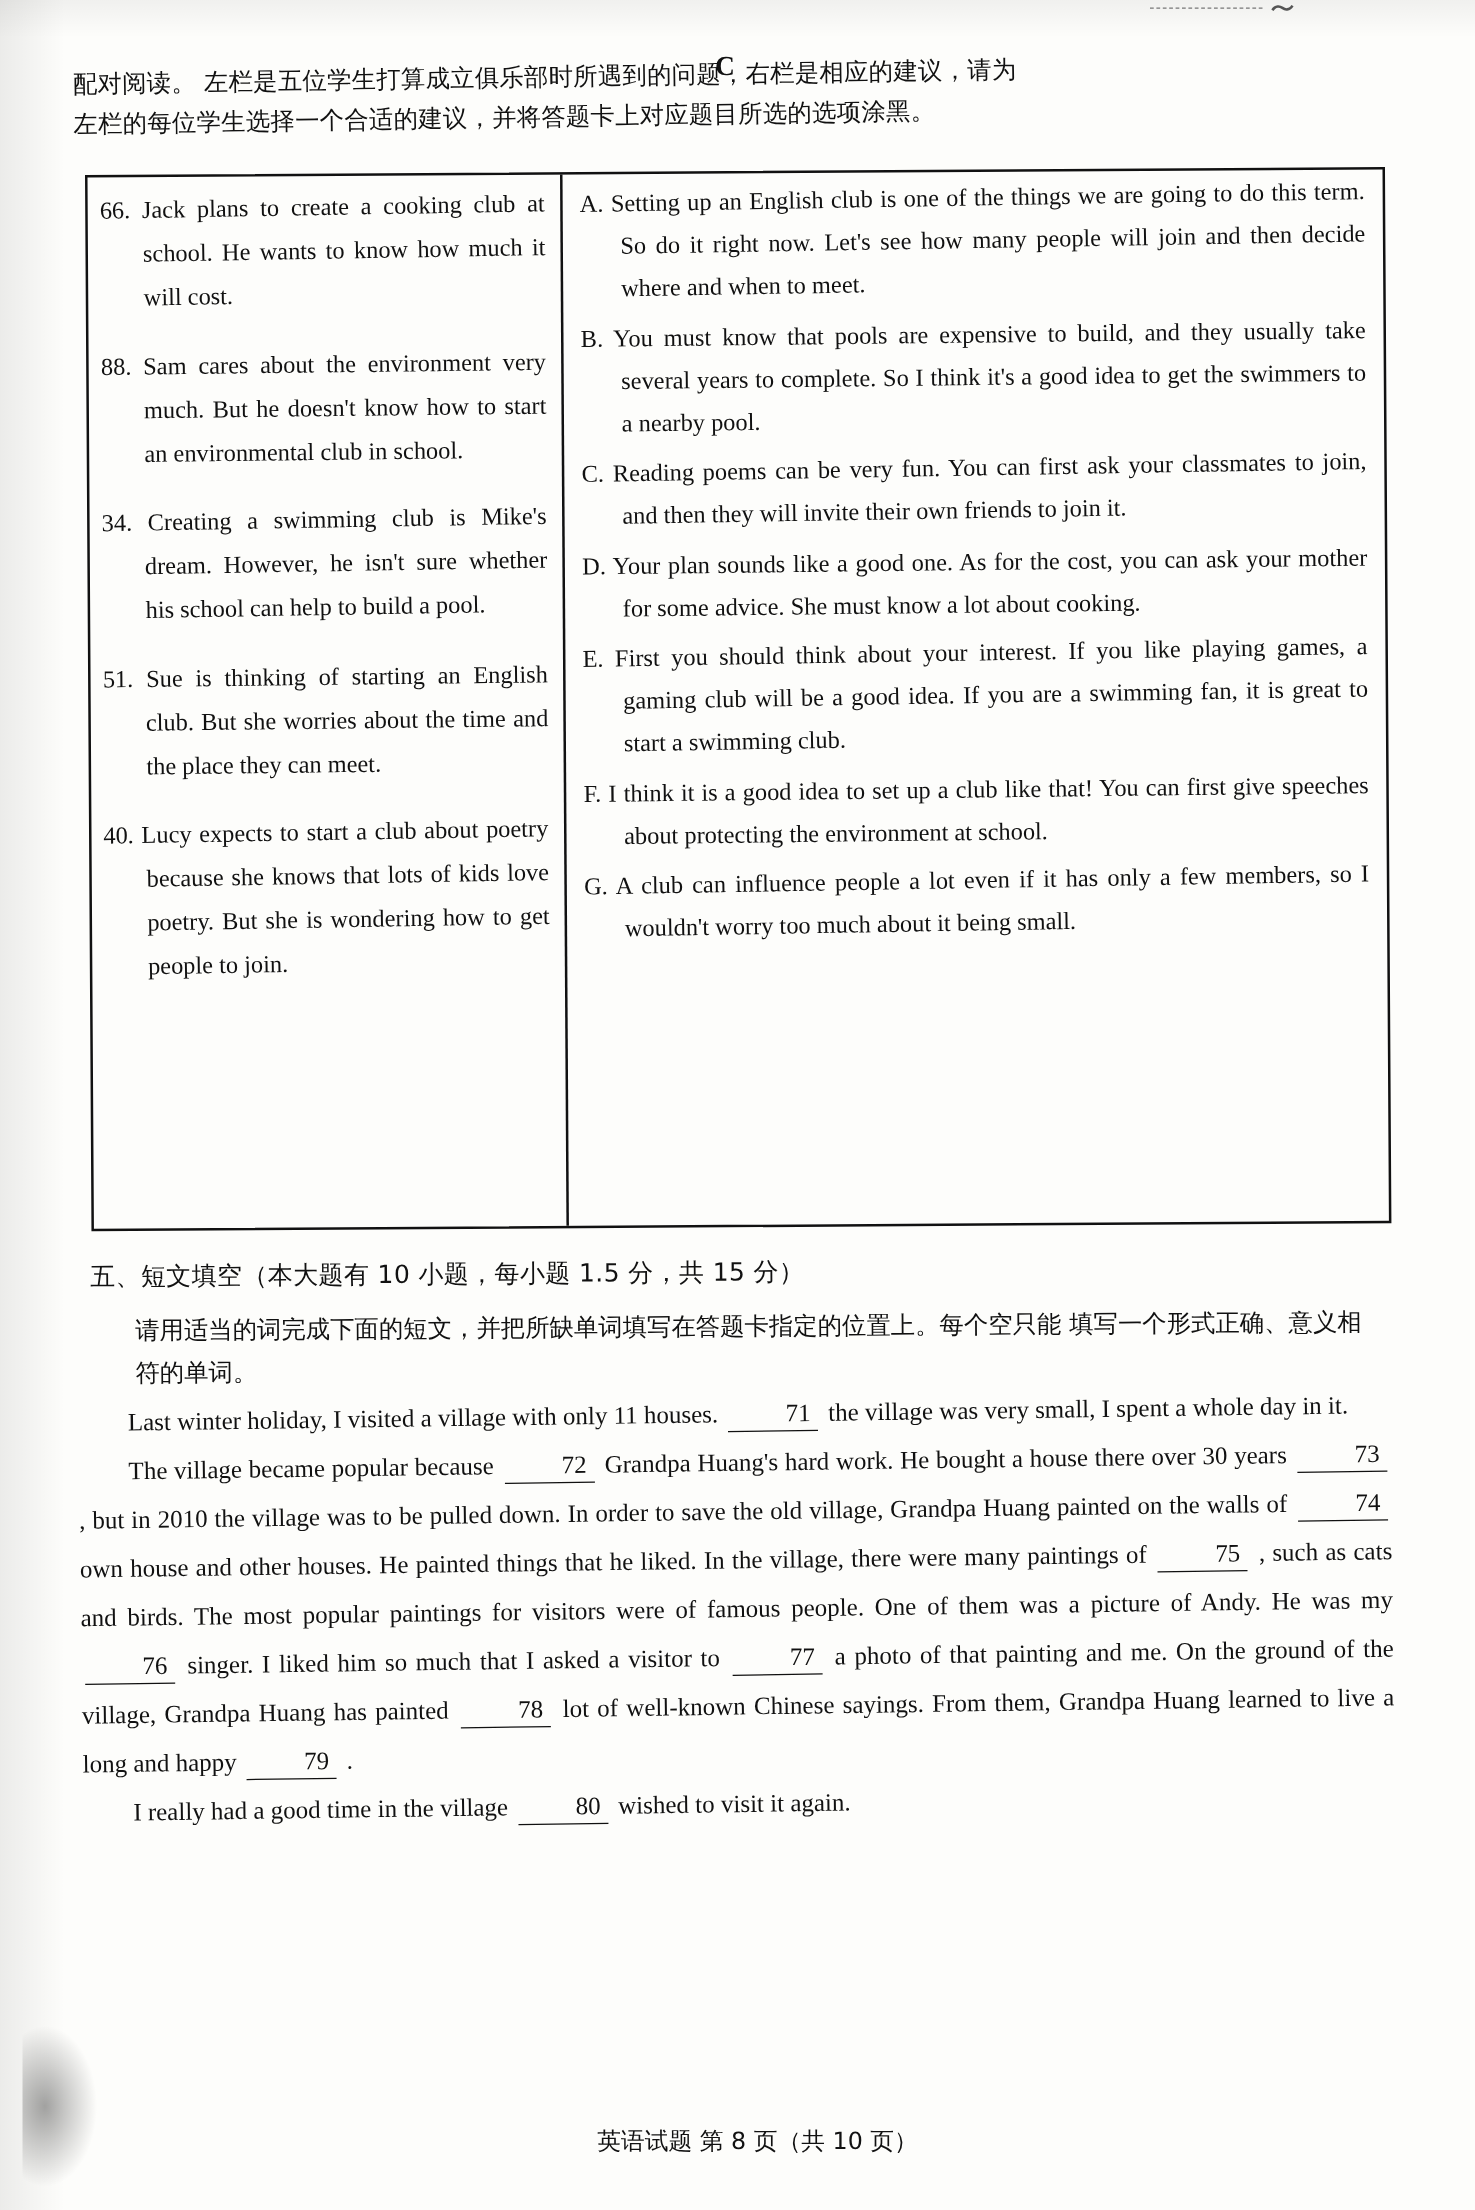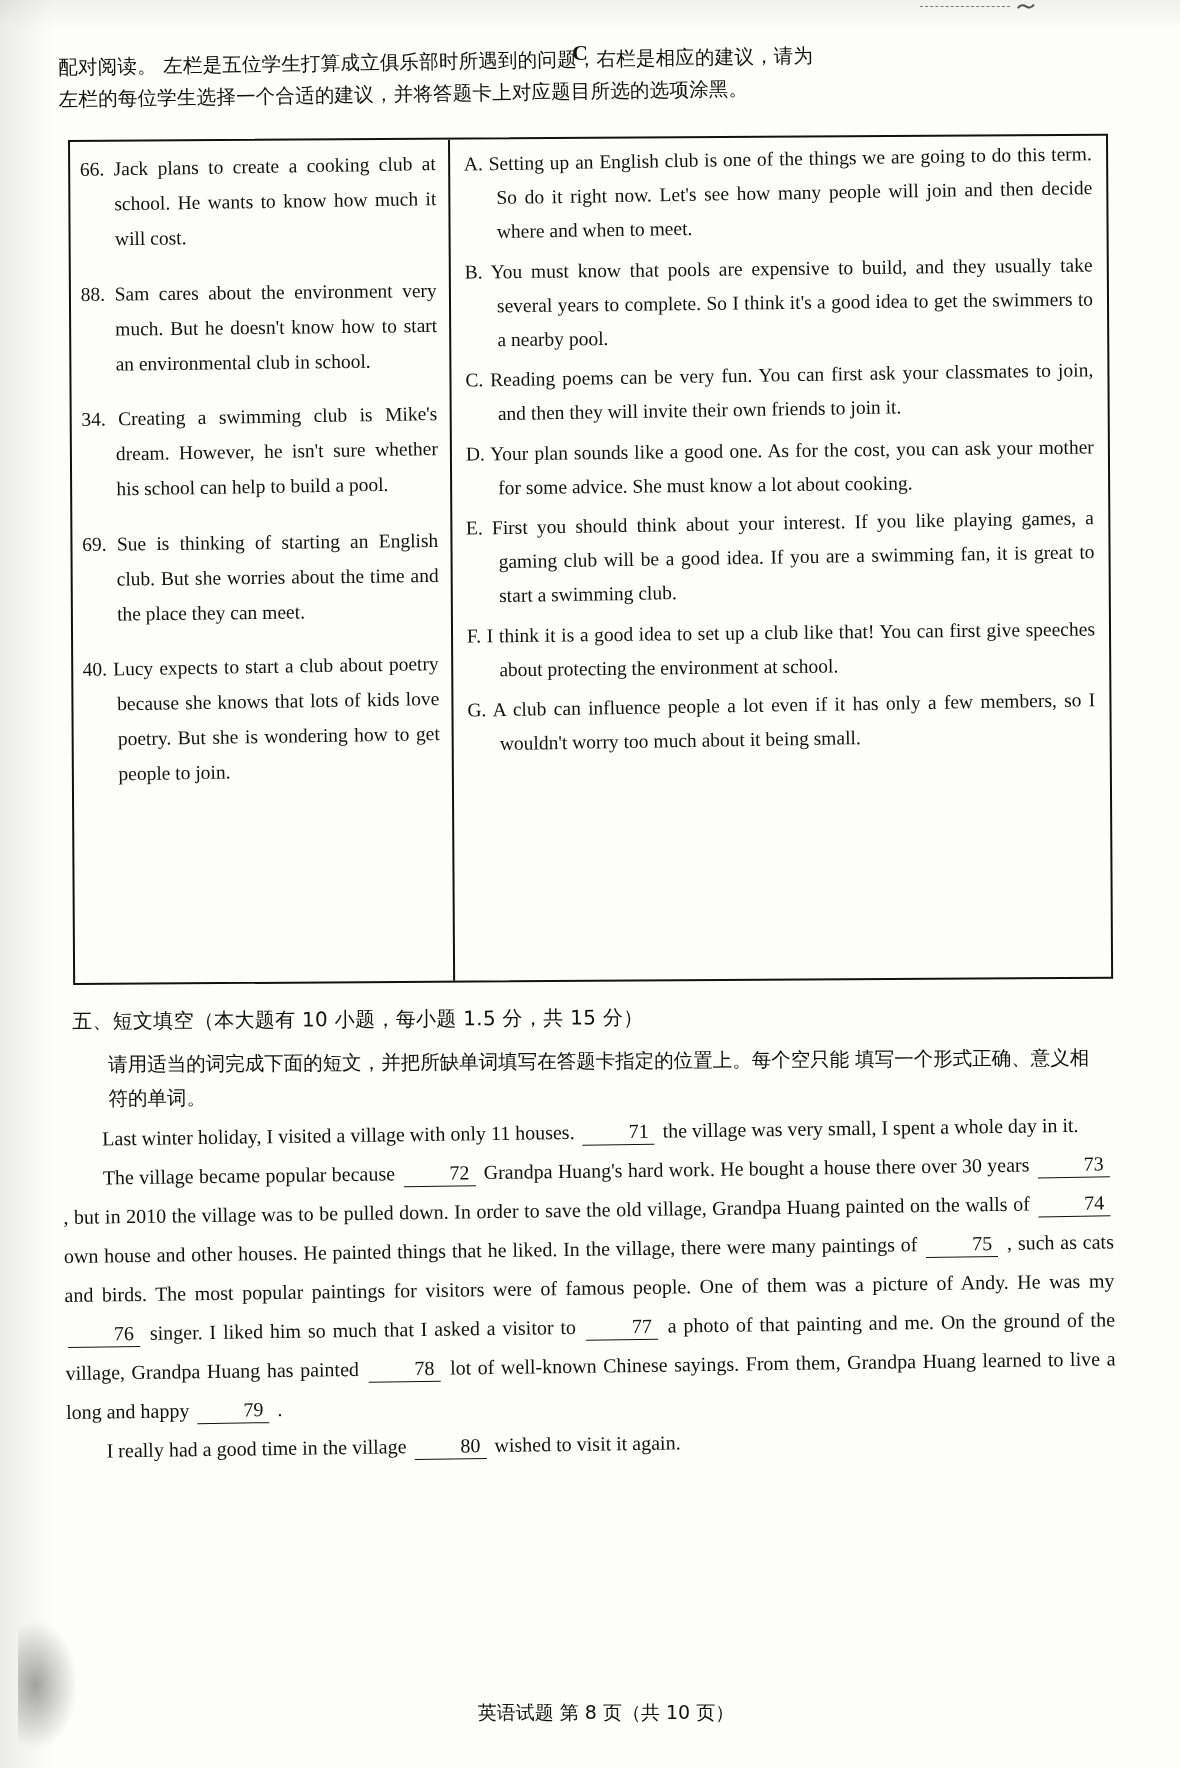--- a/index.html
+++ b/index.html
@@ -233,21 +233,21 @@
       </div>
       <div class="q-item skew-b">
         <span class="num">88.</span>
         <span>Sam cares about the environment very much. But he doesn't know how to start an environmental club in school.</span>
       </div>
       <div class="q-item skew-a">
         <span class="num">34.</span>
         <span>Creating a swimming club is Mike's dream. However, he isn't sure whether his school can help to build a pool.</span>
       </div>
       <div class="q-item skew-b">
-        <span class="num">69.</span>
+        <span class="num">51.</span>
         <span>Sue is thinking of starting an English club. But she worries about the time and the place they can meet.</span>
       </div>
       <div class="q-item skew-a">
         <span class="num">40.</span>
         <span>Lucy expects to start a club about poetry because she knows that lots of kids love poetry. But she is wondering how to get people to join.</span>
       </div>
     </div>
 
     <div class="match-right">
       <div class="opt-item skew-a">

